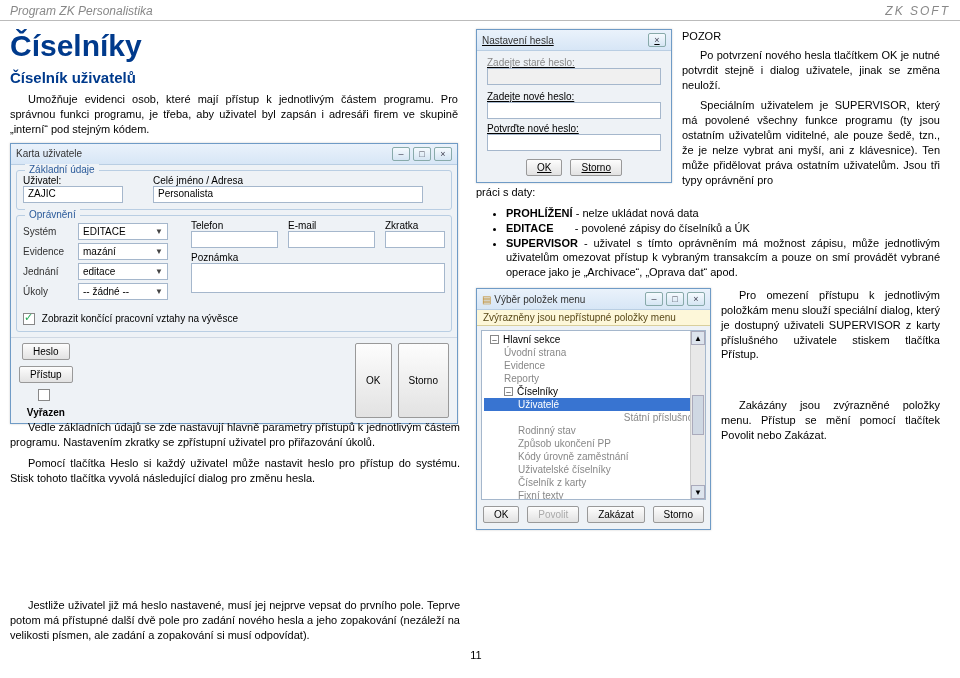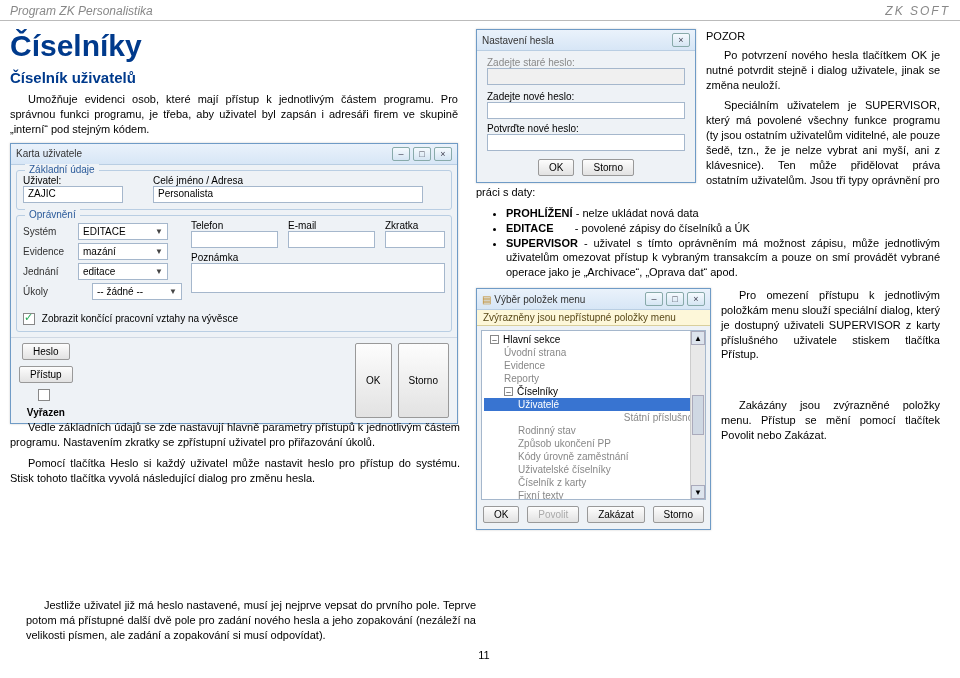--- a/index.html
+++ b/index.html
@@ -205,21 +205,21 @@
                 </div>
               </div>
             <div class="field-row">
                 <label style="width:55px;">Jednání</label>
               <div class="combo" style="width:90px;">
                   <span>editace</span>
                   <span class="arrow">▼</span>
                 </div>
               </div>
             <div class="field-row">
-                <label style="width:69px;">Úkoly</label>
+                <label style="width:55px;">Úkoly</label>
               <div class="combo" style="width:90px;">
                   <span>-- žádné --</span>
                   <span class="arrow">▼</span>
                 </div>
               </div>
           </div>
           <div style="flex:1; padding-left:8px;">
             <div style="display:flex; gap:10px;">
               <div style="flex:1;">
                 <div>Telefon</div>
@@ -257,21 +257,21 @@
           <button class="btn">OK</button>
           <button class="btn">Storno</button>
         </div>
       </div>
     </div>
   </div>
 
   <div class="right-col">
     <div style="display:flex; gap:10px;">
 
-      <div class="dialog" style="width:220px;">
+      <div class="dialog" style="width:196px;text-decoration:underline;">
         <div class="titlebar">
           <span>Nastavení hesla</span>
           <div class="right">
               <div class="winbtn">×</div>
             </div>
         </div>
         <div style="padding:6px 10px;">
           <div class="gray">Zadejte staré heslo:</div>
           <div class="input" style="width:100%; background:#f0f0f0;"></div>
           <div style="height:6px;"></div>
@@ -377,16 +377,16 @@
       </div>
     </div>
   </div>
 </div>
 
 <div style="position:absolute; left:10px; top:420px; width:450px;">
   <p class="indent">Vedle základních údajů se zde nastavují hlavně parametry přístupů k jednotlivým částem programu. Nastavením zkratky se zpřístupní uživatel pro přiřazování úkolů.</p>
   <p class="indent">Pomocí tlačítka Heslo si každý uživatel může nastavit heslo pro přístup do systému. Stisk tohoto tlačítka vyvolá následující dialog pro změnu hesla.</p>
 </div>
 
-<div class="bottom-block" style="position:absolute; left:0; right:8px; top:598px;margin-left:16px;">
+<div class="bottom-block" style="position:absolute; left:0; right:8px; top:598px;">
   <p class="indent" style="width:450px;">Jestliže uživatel již má heslo nastavené, musí jej nejprve vepsat do prvního pole. Teprve potom má přístupné další dvě pole pro zadání nového hesla a jeho zopakování (nezáleží na velikosti písmen, ale zadání a zopakování si musí odpovídat).</p>
   <div class="page-num">11</div>
 </div>
 
 </body></html>

